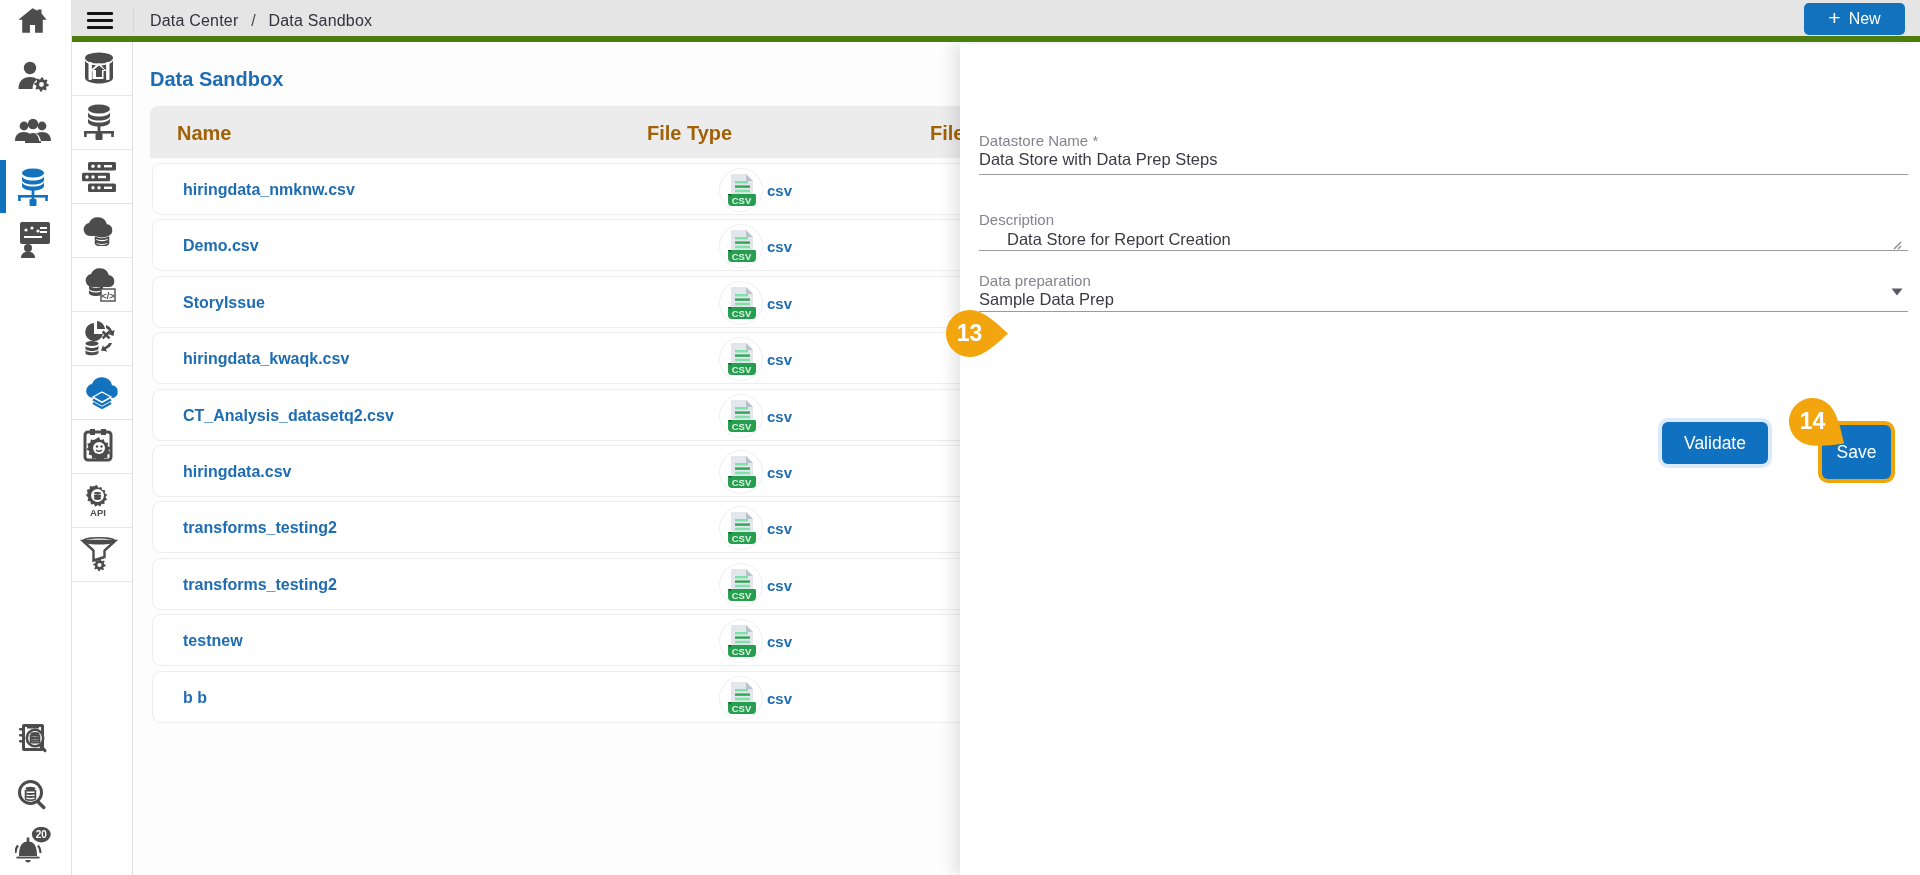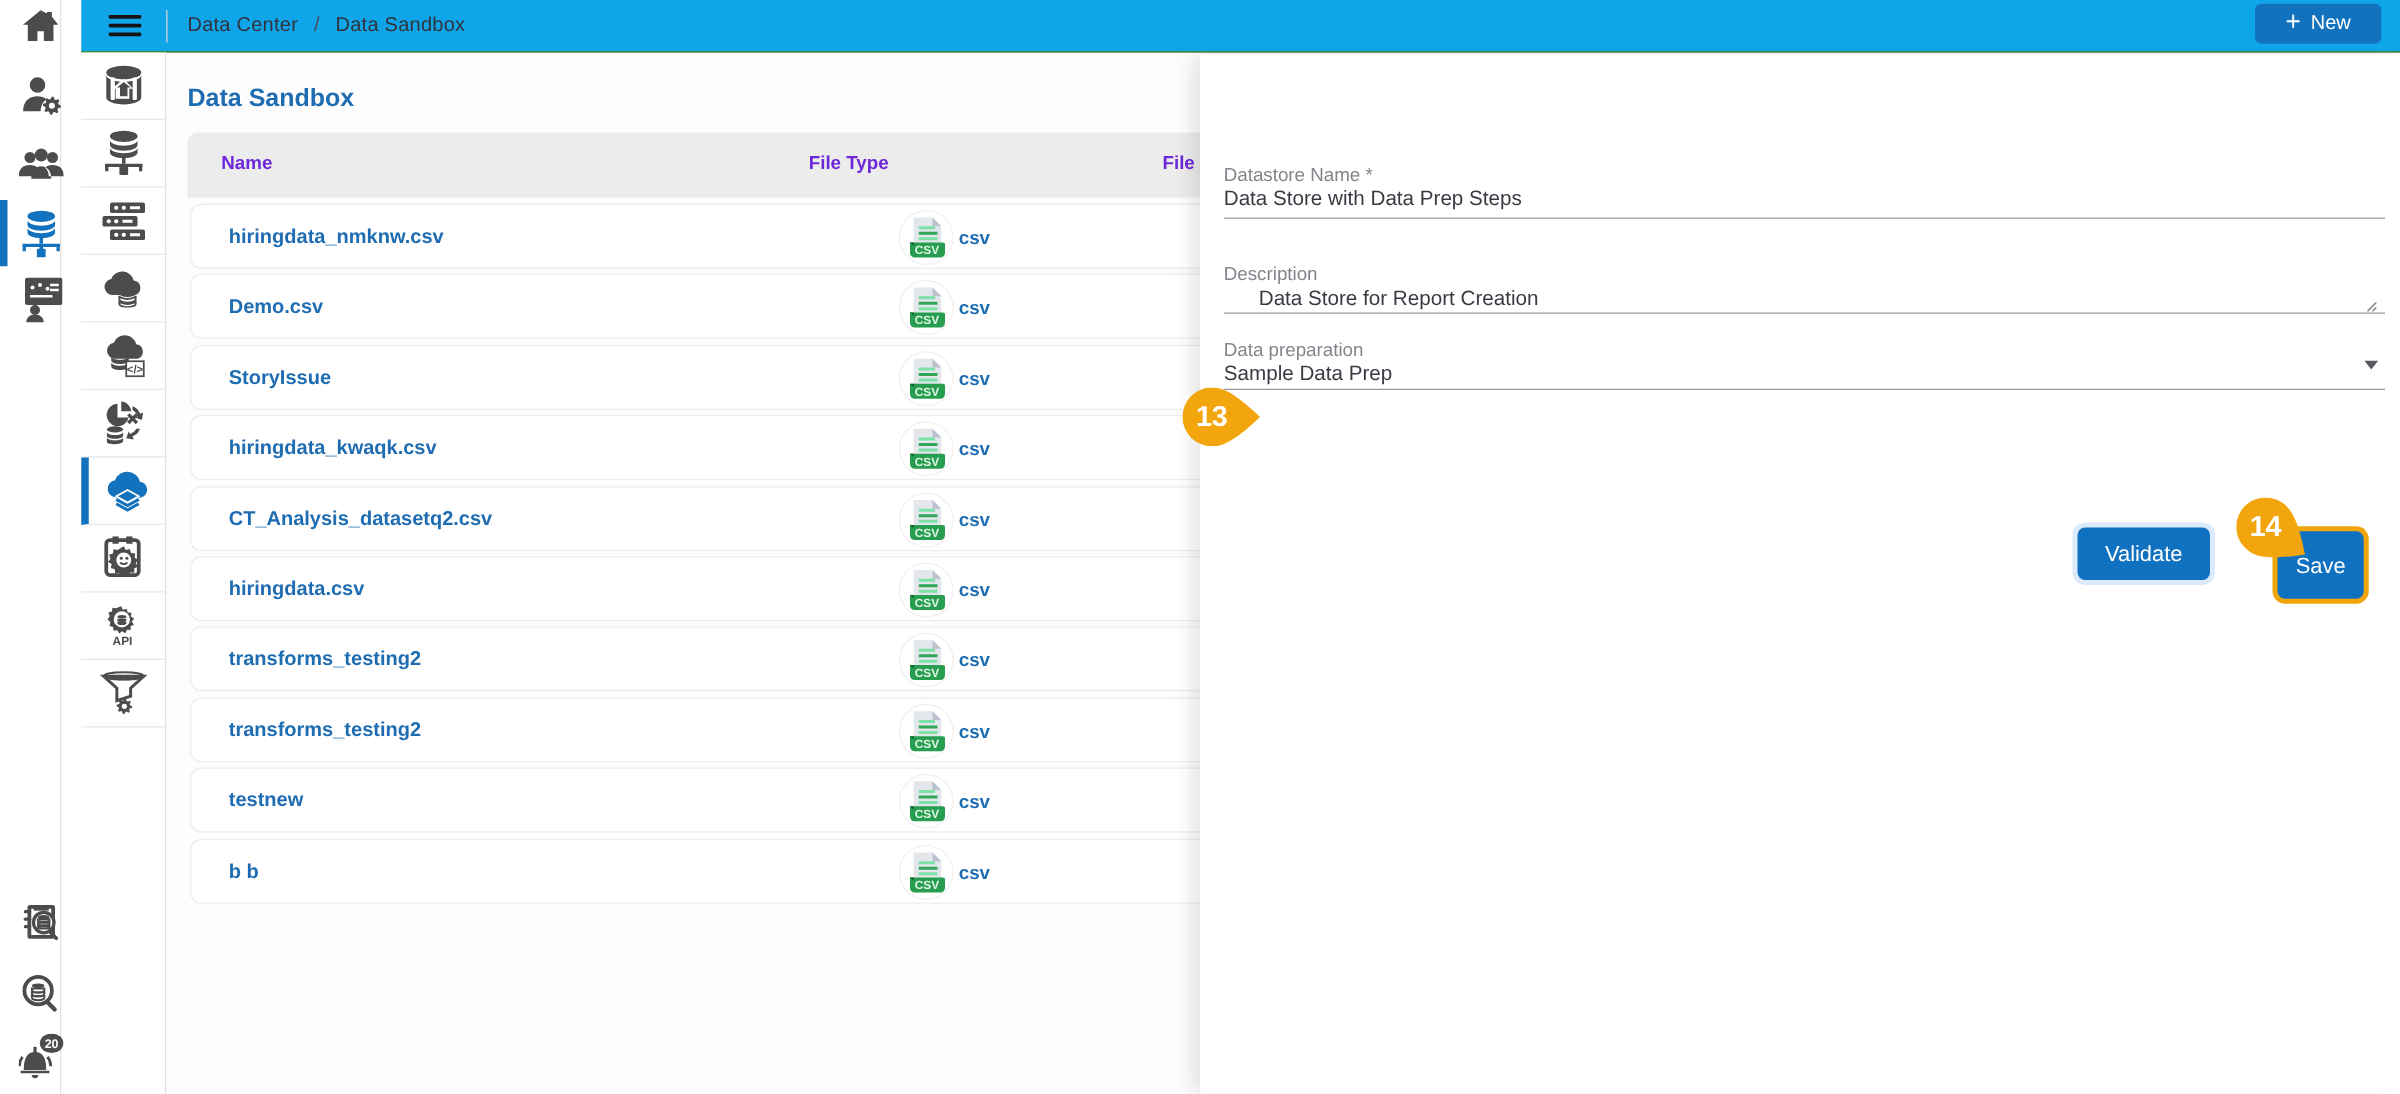--- a/index.html
+++ b/index.html
@@ -1,28 +1,28 @@
 <!DOCTYPE html>
 <html><head>
 <meta charset="utf-8">
 <style>
   * { margin:0; padding:0; box-sizing:border-box; }
   html,body { width:1920px; height:875px; overflow:hidden; background:#fff;
     font-family:"Liberation Sans", sans-serif; }
   .abs { position:absolute; }
 
   
-  #sb1 { left:0; top:0; width:49px; height:875px; background:#fff;
+  #sb1 { left:0; top:0; width:72px; height:875px; background:#fff;
          border-right:1px solid #e2e2e2; z-index:30; }
   #sb1 .ic { position:absolute; left:0; width:65px; text-align:center; }
   #sb1-active { left:0; top:160px; width:6px; height:53px; background:#1272bd; }
 
   
-  #topbar { left:65px; top:0; width:1855px; height:42px; background:#0ea5e9;
-            border-bottom:1px solid #4d7c0f; z-index:20; }
+  #topbar { left:65px; top:0; width:1855px; height:42px; background:#e5e5e5;
+            border-bottom:6px solid #4d7c0f; z-index:20; }
   #burger { left:22px; top:12px; width:26px; height:17px; }
   #burger div { height:3px; background:#141414; margin-bottom:4px; border-radius:1px; }
   #tbsep { left:68px; top:8px; width:1px; height:26px; background:#d8d8d8; }
   #crumb { left:85px; top:12px; font-size:16px; color:#32323c; font-weight:500; letter-spacing:.2px; }
   #crumb .sep { color:#4a4a55; margin:0 8px; }
   #newbtn { left:1739px; top:3px; width:101px; height:32px; background:#1272bd;
             border-radius:5px; color:#fff; font-size:16px; font-weight:500;
             display:flex; align-items:center; justify-content:center; }
   #newbtn .plus { font-size:21px; font-weight:400; margin-right:8px; margin-top:-2px;}
 
@@ -31,21 +31,21 @@
          border-right:1px solid #dedede; z-index:25; }
   .sb2cell { position:absolute; left:0; width:67px; height:54px;
              border-bottom:1px solid #e7e7e7; display:flex; align-items:center; justify-content:center; }
   .sb2cell.active { border-left:6px solid #1272bd; }
 
   
   #main { left:134px; top:43px; width:826px; height:832px; background:#fdfdfe; z-index:1; }
   #pagetitle { left:150px; top:68px; font-size:20px; font-weight:700; color:#1e6cb2; z-index:2;}
   #thead { left:150px; top:106px; width:1760px; height:52px; background:#ececec;
            border-radius:8px 8px 0 0; z-index:2; }
-  #thead .hc { position:absolute; top:16px; font-size:15px; font-weight:700; color:#6d28d9; }
+  #thead .hc { position:absolute; top:16px; font-size:20px; font-weight:700; color:#a16207; }
   .row { position:absolute; left:152px; width:1756px; height:52px; background:#fff;
          border:1px solid #ededed; border-radius:9px; z-index:2; }
   .row .nm { position:absolute; left:30px; top:17px; font-size:16px; font-weight:700; color:#1e6cb2; }
   .row .csvtxt { position:absolute; left:614px; top:18px; font-size:15px; font-weight:700; color:#1e6cb2; }
   .row .csvic { position:absolute; left:567px; top:5px; width:42px; height:42px; border-radius:50%;
                 background:#fff; box-shadow:0 0 0 1px #f0f0f0; display:flex; align-items:center; justify-content:center;}
 
   
   #panel { left:960px; top:44px; width:960px; height:831px; background:#fff;
            box-shadow:-7px 0 14px rgba(0,0,0,.10); z-index:10; }

